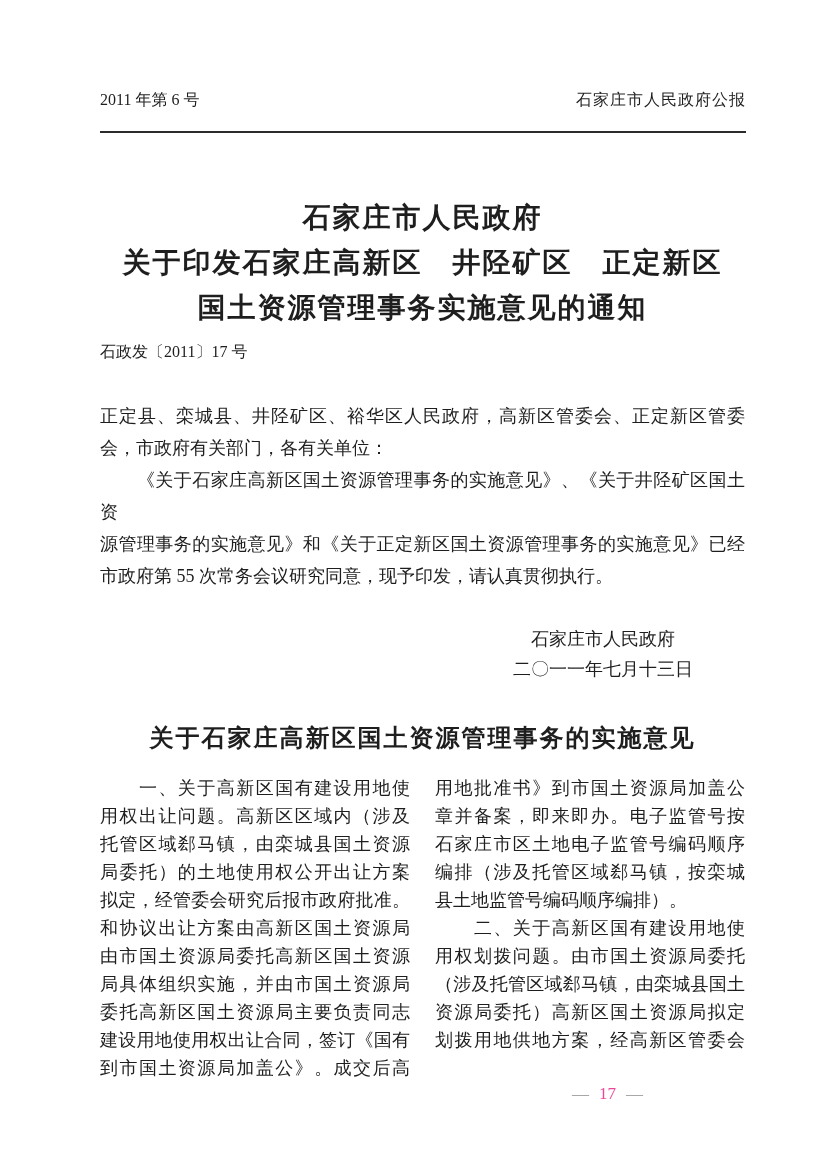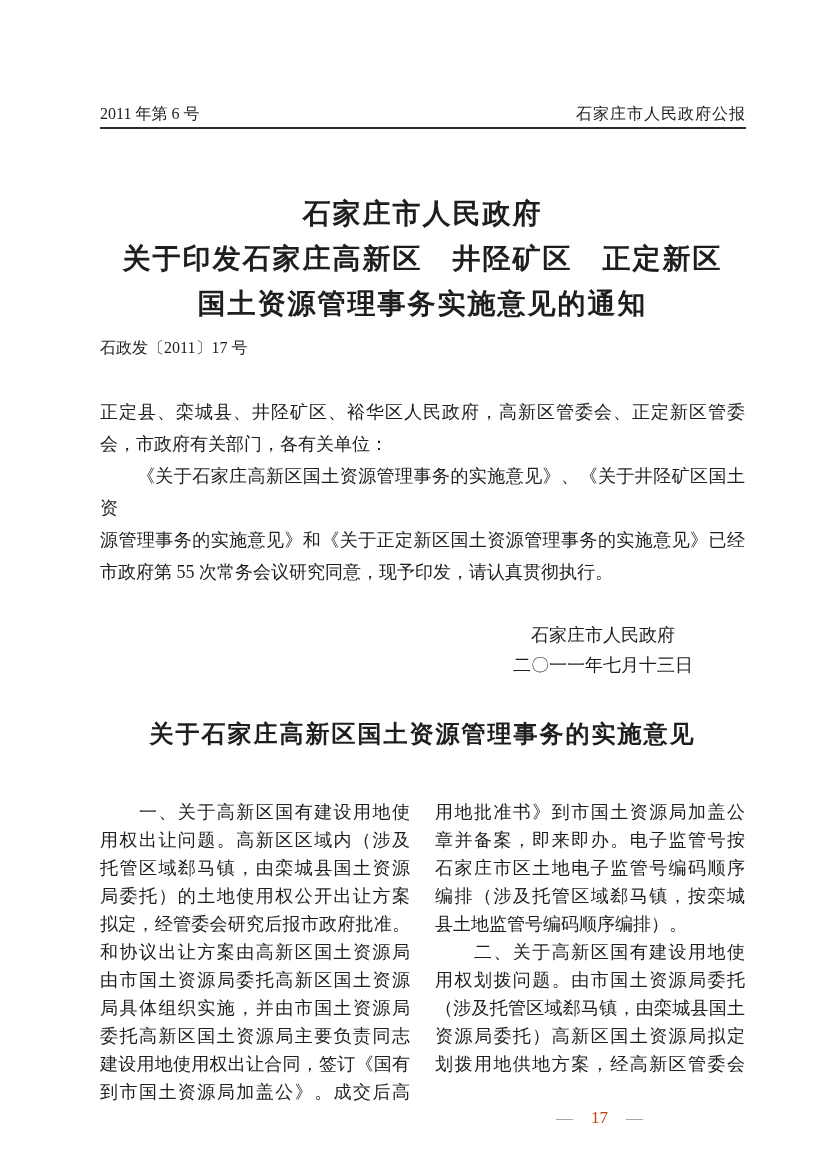--- a/index.html
+++ b/index.html
@@ -9,23 +9,23 @@
     height: 1169px;
     background: #ffffff;
     font-family: "Liberation Serif", "DejaVu Serif", serif;
     color: #1e1e1e;
     overflow: hidden;
   }
   .header {
     display: flex;
     justify-content: space-between;
     align-items: flex-end;
-    margin: 14px 80px 0 100px;
+    margin: 0 80px 0 100px;
     padding-top: 90px;
-    padding-bottom: 3px;
+    padding-bottom: 21px;
     border-bottom: 2px solid #2b2b2b;
     font-size: 16px;
     line-height: 20px;
     gap: 36px;
   }
   .header .gz { letter-spacing: 1px; }
   .content { margin: 0 81px 0 100px; width: 645px; }
   .doc-title {
     margin-top: 62px;
     text-align: center;
@@ -59,40 +59,40 @@
   }
   .opinion-title {
     margin: 34px 0 0 0;
     text-align: center;
     font-size: 24px;
     font-weight: bold;
     letter-spacing: 2px;
     line-height: 40px;
   }
   .columns {
-    margin-top: 44px;
+    margin-top: 16px;
     display: flex;
     justify-content: space-between;
     font-family: Liberation Serif, serif;
   }
   .col {
     width: 310px;
     font-size: 18px;
     line-height: 28px;
   }
   .footer {
     margin-top: 2px;
     text-align: right;
     padding-right: 102px;
     font-size: 17px;
     line-height: 20px;
     color: #2b2b2b;
   }
   .footer .dash { color: #9a9a9a; }
-  .footer .pagenum { margin: 0 18px; color: #c2410c; }
+  .footer .pagenum { margin: 0 10px; color: #ec4899; }
 </style>
 </head>
 <body>
 
 <div class="page">
 
   <div class="header">
     <span class="issue">2011 年第 6 号</span>
     <span class="gz">石家庄市人民政府公报</span>
   </div>

